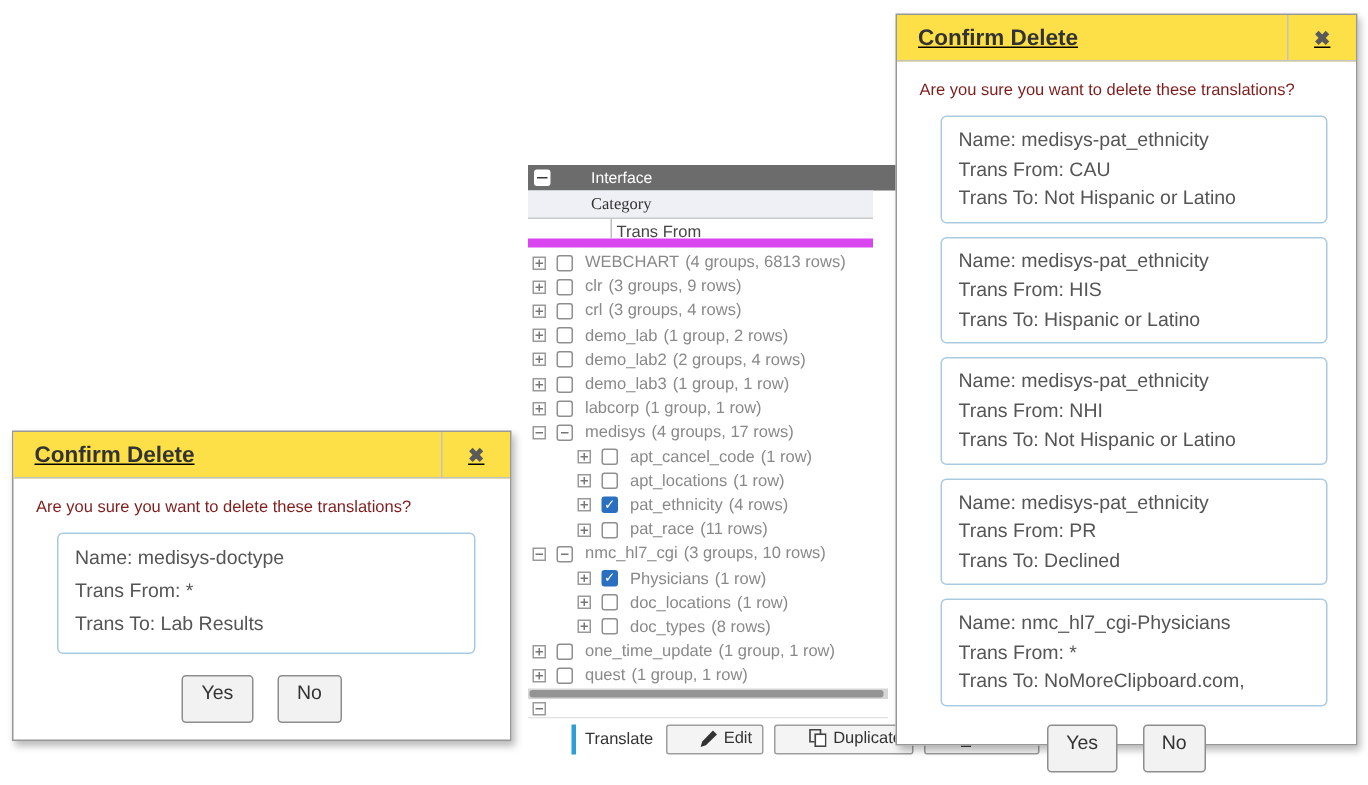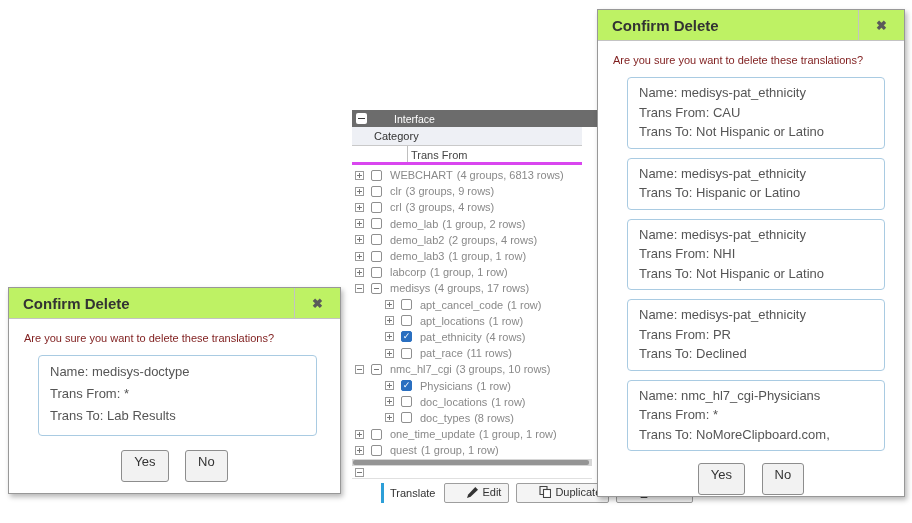--- a/index.html
+++ b/index.html
@@ -4,41 +4,41 @@
 <style>
   * { box-sizing: border-box; margin: 0; padding: 0; }
   html,body { background:#fff; }
   body { font-family:"Liberation Sans", sans-serif; }
   .stage { position:relative; width:912px; height:523px; background:#fff; overflow:hidden; }
 
   
   .dialog { position:absolute; background:#fff; border:1px solid #989898; box-shadow:2px 3px 5px rgba(0,0,0,.28); }
   .dlg-left  { left:8px;  top:287px; width:333px; height:207px; }
   .dlg-right { left:597px; top:9px;  width:308px; height:488px; }
-  .dlg-titlebar { display:flex; align-items:stretch; background:#bef264; border-bottom:1px solid #c3c3c3; }
+  .dlg-titlebar { display:flex; align-items:stretch; background:#fde047; border-bottom:1px solid #c3c3c3;text-decoration:underline; }
   .dlg-title { flex:1; font-weight:bold; font-size:15px; color:#333; padding:7px 14px 6px 14px; }
   .dlg-close { width:46px; border-left:1px solid #c3c3c3; display:flex; align-items:center; justify-content:center; cursor:pointer; }
   .dlg-close .x { color:#5a5a5a; font-size:13px; font-weight:bold; }
   .dlg-body { padding:13px 15px 0 15px; }
   .prompt { font-size:11px; color:#7f1d1d; margin-bottom:11px; }
   .trans-box { border:1px solid #a9cbe2; border-radius:4px; background:#fff; margin:0 4px 9px 14px; padding:5px 11px 6px 11px; font-size:13px; color:#555; }
   .dlg-left .trans-box { line-height:22px; padding-top:5px; padding-bottom:8px; margin-right:8px; }
   .dlg-right .trans-box { line-height:19.5px; }
   .btn-row { text-align:center; margin-top:14px; }
   .dlg-right .btn-row { margin-top:12px; }
   .btn { display:inline-block; font-family:inherit; background:#f2f2f2; border:1px solid #8d8d8d; border-radius:3px; padding:3px 12px 12px 12px; font-size:13px; color:#333; margin:0 6px; cursor:pointer; }
 
   
   .panel { position:absolute; left:352px; top:110px; width:240px; height:396px; font-size:11px; }
   .p-header { width:272px; height:17px; background:#6c6c6c; display:flex; align-items:center; }
   .hdr-minus { width:11px; height:11px; background:#fff; border-radius:2px; margin-left:4px; position:relative; cursor:pointer; }
   .hdr-minus::before { content:''; position:absolute; left:2px; right:2px; top:5px; height:1px; background:#3a3a3a; }
   .hdr-title { color:#fff; font-size:10.5px; margin-left:27px; }
-  .p-cat { width:230px; height:19px; line-height:19px; background:#eef0f5; border-bottom:1px solid #c9c9c9; color:#333; padding-left:22px; cursor:pointer; }
-  .p-tf { width:230px; height:19px; line-height:19px; background:#fff; border-bottom:3px solid #d946ef; color:#444; padding-left:59px; position:relative; cursor:pointer; }
+  .p-cat { width:230px; height:19px; line-height:19px; background:#eef0f5; border-bottom:1px solid #c9c9c9; color:#333; padding-left:42px; cursor:pointer;font-family:Liberation Serif, serif; }
+  .p-tf { width:230px; height:19px; line-height:19px; background:#fff; border-bottom:6px solid #d946ef; color:#444; padding-left:59px; position:relative; cursor:pointer; }
   .p-tf::before { content:''; position:absolute; left:55px; top:0; bottom:0; width:1px; background:#bfbfbf; }
 
   .p-tree { width:240px; height:294px; overflow:hidden; padding-top:2px; }
   .tree-row { display:flex; align-items:center; height:16.2px; color:#898989; white-space:nowrap; }
   .tree-row.level0 { padding-left:3px; }
   .tree-row.level1 { padding-left:33px; }
   .expander { width:9px; height:9px; border:1px solid #9a9a9a; background:#fff; position:relative; flex:0 0 auto; cursor:pointer; }
   .expander::before { content:''; position:absolute; left:1px; right:1px; top:3px; height:1px; background:#777; }
   .expander.collapsed::after { content:''; position:absolute; top:1px; bottom:1px; left:3px; width:1px; background:#777; }
   .cb { width:11px; height:11px; border:1px solid #8f8f8f; border-radius:2px; background:#fff; margin-left:7px; flex:0 0 auto; display:flex; align-items:center; justify-content:center; cursor:pointer; }
@@ -240,20 +240,21 @@
     <div class="dlg-body">
       <p class="prompt">Are you sure you want to delete these translations?</p>
 
       <div class="trans-box">
         <div>Name: medisys-pat_ethnicity</div>
         <div>Trans From: CAU</div>
         <div>Trans To: Not Hispanic or Latino</div>
       </div>
       <div class="trans-box">
         <div>Name: medisys-pat_ethnicity</div>
+        <div>Trans From: HIS</div>
         <div>Trans To: Hispanic or Latino</div>
       </div>
       <div class="trans-box">
         <div>Name: medisys-pat_ethnicity</div>
         <div>Trans From: NHI</div>
         <div>Trans To: Not Hispanic or Latino</div>
       </div>
       <div class="trans-box">
         <div>Name: medisys-pat_ethnicity</div>
         <div>Trans From: PR</div>

